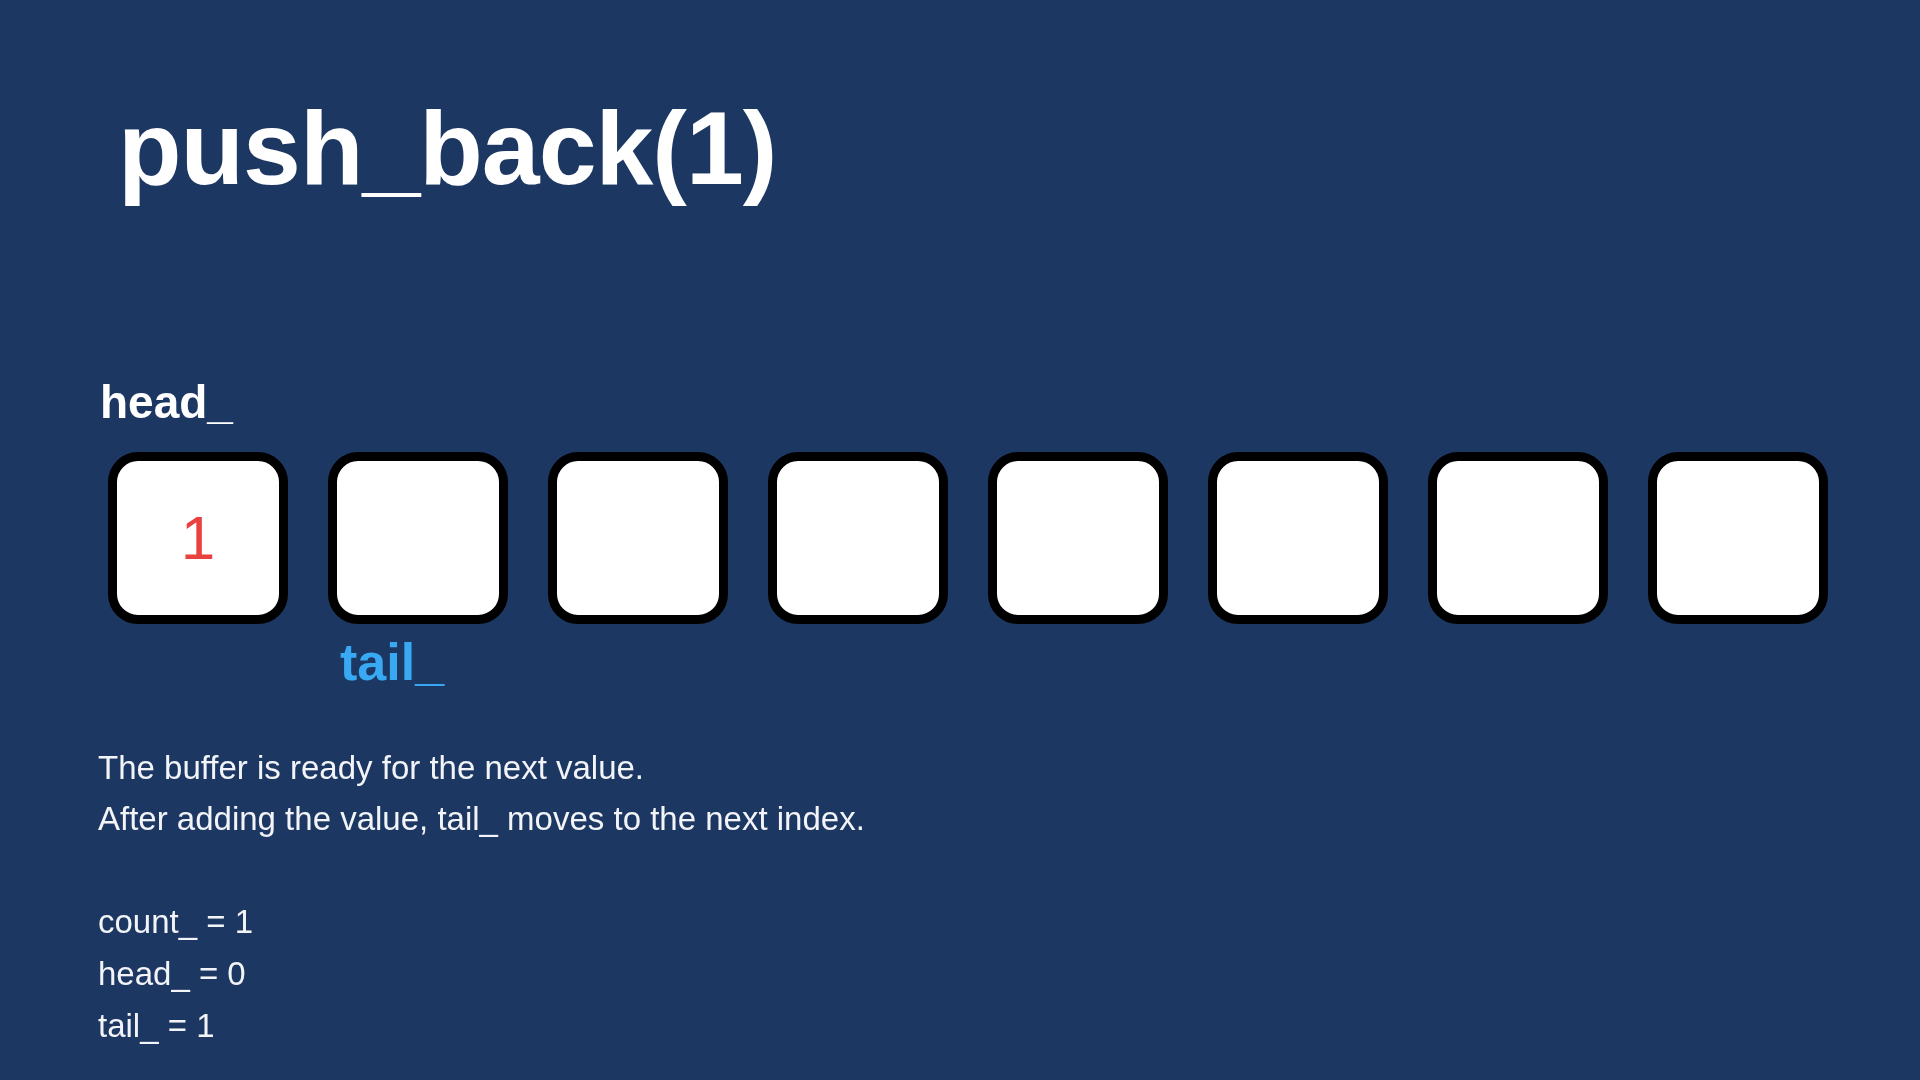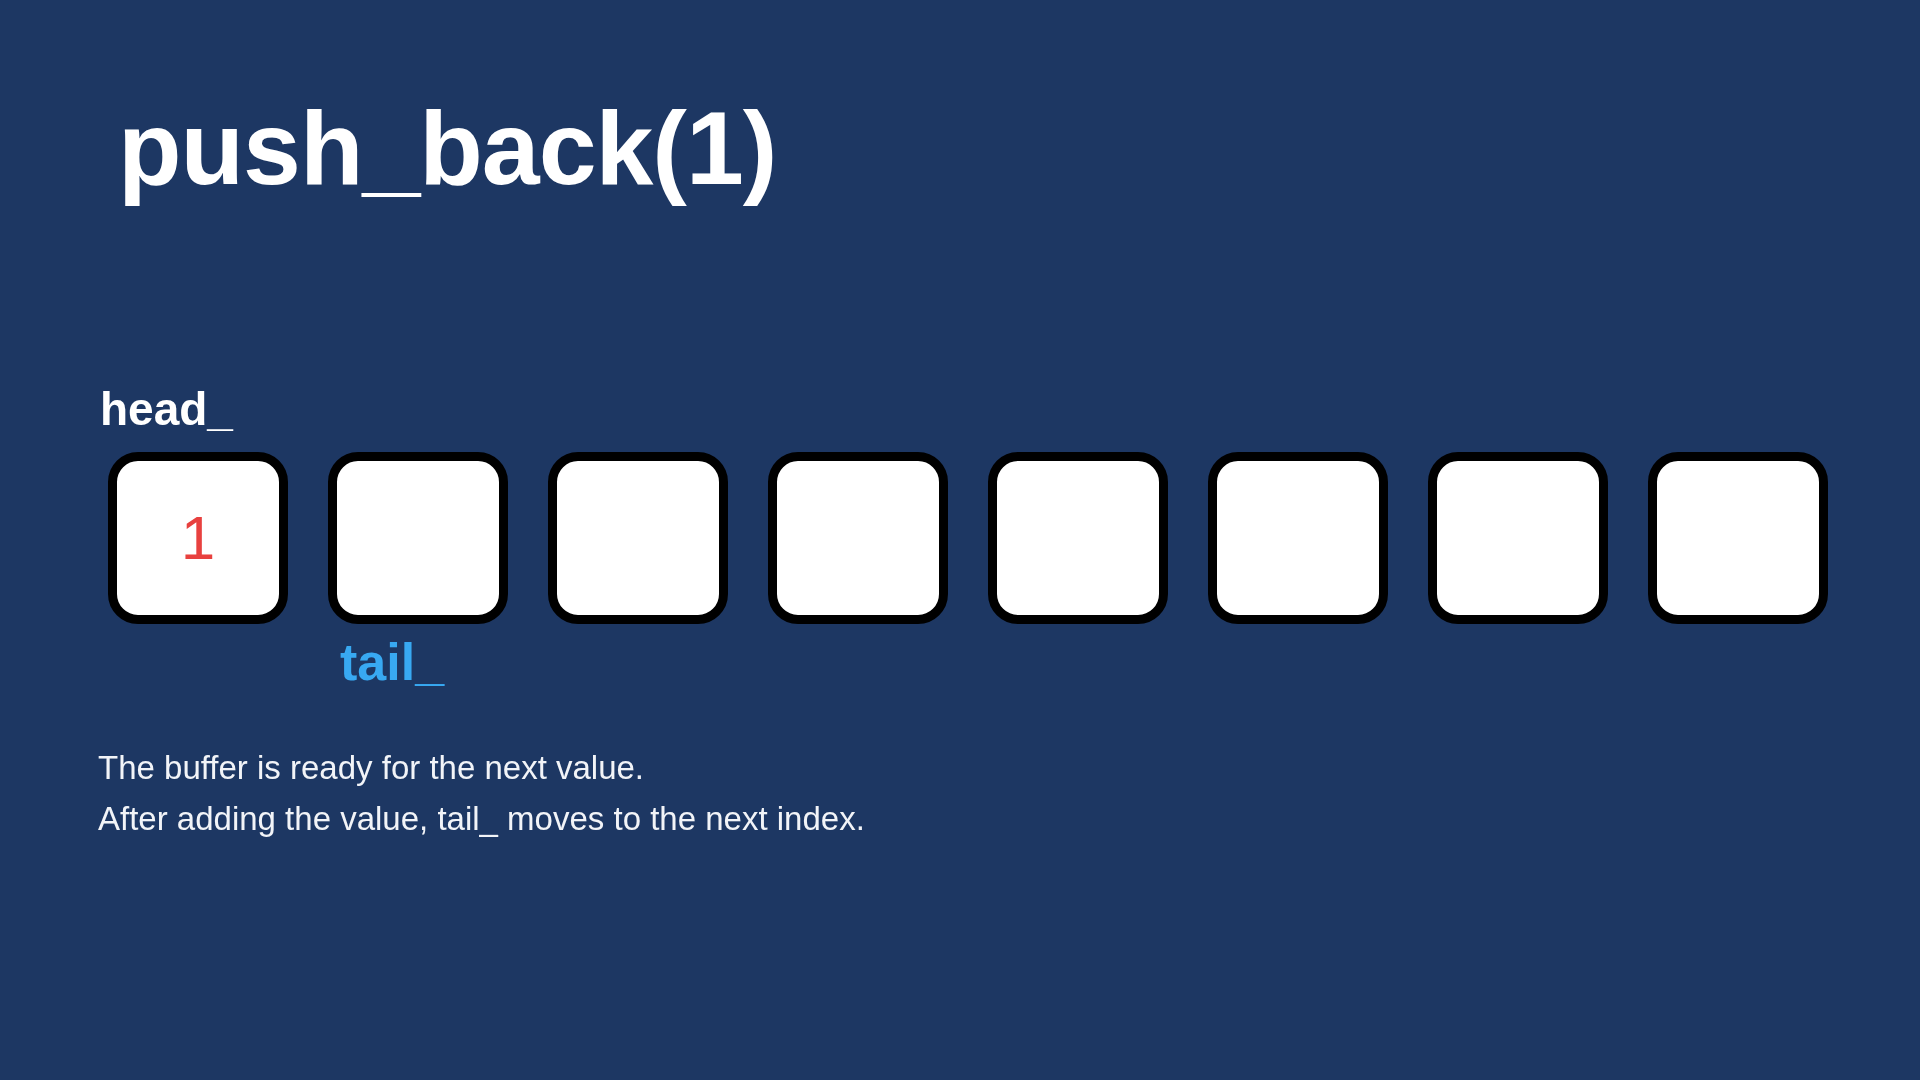--- a/index.html
+++ b/index.html
@@ -37,21 +37,20 @@
 
   
   #head-label {
     position: absolute;
     left: 100px;
     top: 375px;
     font-size: 46px;
     font-weight: bold;
     color: #ffffff;
     white-space: nowrap;
-    margin-top: 7px;
   }
 
   
   #buffer-row {
     position: absolute;
     left: 108px;
     top: 452px;
     display: flex;
     gap: 40px;
   }
@@ -151,14 +150,19 @@
     </div>
   </div>
 
   <div id="tail-label">tail_</div>
 
   <div id="description">
     <div class="desc-line">The buffer is ready for the next value.</div>
     <div class="desc-line">After adding the value, tail_ moves to the next index.</div>
   </div>
 
+  <div id="state">
+    <div class="state-line">count_ = 1</div>
+    <div class="state-line">head_ = 0</div>
+    <div class="state-line">tail_ = 1</div>
+  </div>
 
 </div>
 
 </body></html>

